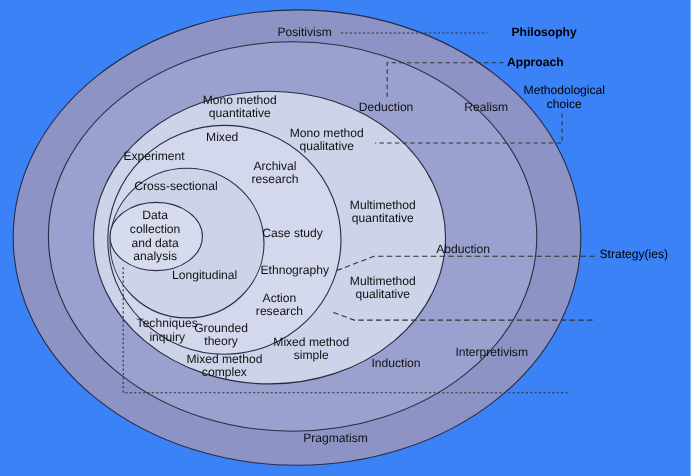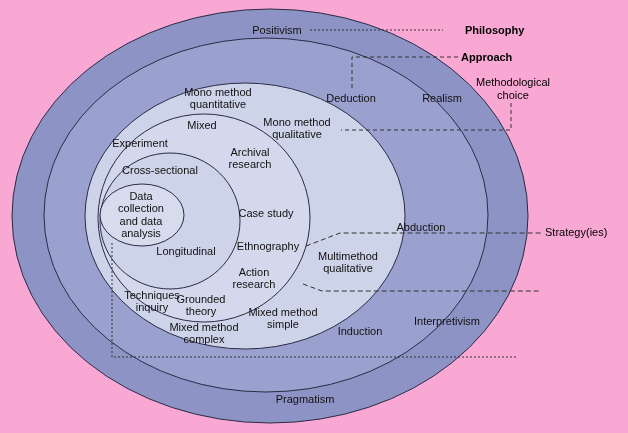--- a/index.html
+++ b/index.html
@@ -1,19 +1,19 @@
 <!DOCTYPE html>
 <html><head>
 <meta charset="utf-8">
 <style>
   html,body{margin:0;padding:0;background:#fff;}
   #stage{
     position:relative;
     width:628px;height:433px;
-    background:#f9a8d4;
+    background:#3b82f6;
     font-family:"Liberation Sans", sans-serif;
     overflow:hidden;
   }
   #onion-svg{position:absolute;left:0;top:0;}
   .lbl{
     position:absolute;
     transform:translate(-50%,-50%);
     font-size:11px;
     line-height:1.12;
     color:#111;
@@ -57,20 +57,21 @@
   <div class="lbl" style="left:442px;top:98px;">Realism</div>
   <div class="lbl" style="left:447px;top:321px;">Interpretivism</div>
   <div class="lbl" style="left:287px;top:399px;margin-left:18px;">Pragmatism</div>
 
   <div class="lbl" style="left:351px;top:98px;">Deduction</div>
   <div class="lbl" style="left:421px;top:227px;">Abduction</div>
   <div class="lbl" style="left:360px;top:331px;">Induction</div>
 
   <div class="lbl" style="left:218px;top:98px;width:90px;">Mono method quantitative</div>
   <div class="lbl" style="left:297px;top:128px;width:85px;">Mono method qualitative</div>
+  <div class="lbl" style="left:348px;top:193px;width:82px;">Multimethod quantitative</div>
   <div class="lbl" style="left:348px;top:262px;width:82px;">Multimethod qualitative</div>
   <div class="lbl" style="left:283px;top:318px;width:85px;">Mixed method simple</div>
   <div class="lbl" style="left:204px;top:333px;width:92px;">Mixed method complex</div>
 
   <div class="lbl" style="left:202px;top:125px;">Mixed</div>
   <div class="lbl" style="left:140px;top:143px;">Experiment</div>
   <div class="lbl" style="left:250px;top:158px;width:62px;">Archival research</div>
   <div class="lbl" style="left:266px;top:213px;">Case study</div>
   <div class="lbl" style="left:268px;top:246px;">Ethnography</div>
   <div class="lbl" style="left:254px;top:278px;width:58px;">Action research</div>

